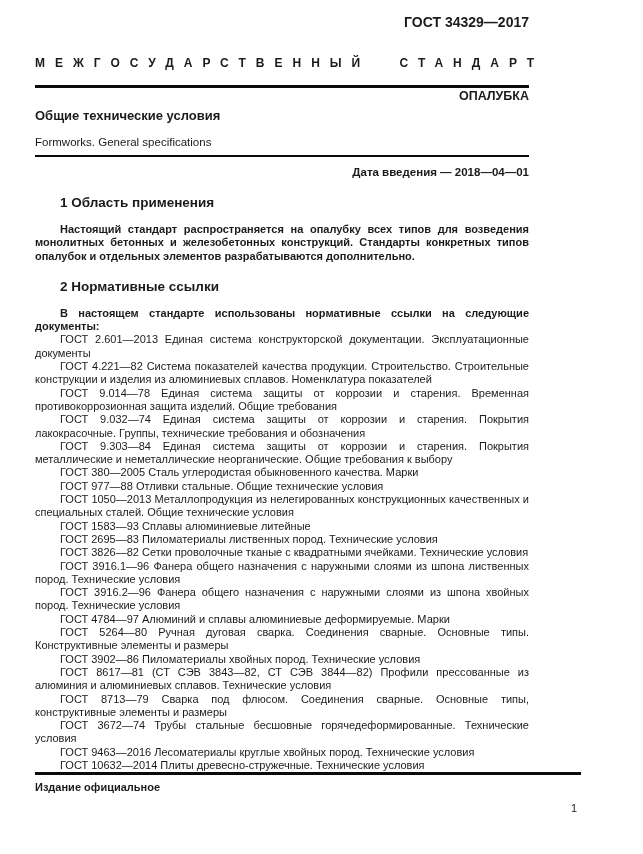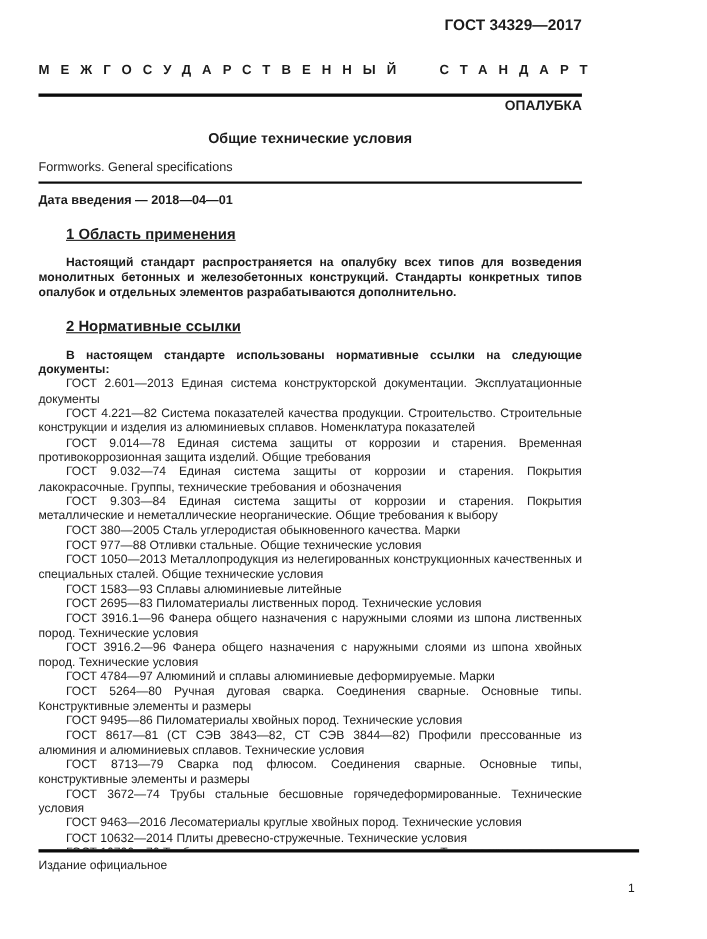--- a/index.html
+++ b/index.html
@@ -51,45 +51,44 @@
     margin: 6px 0 0 0;
   }
   .doc-title {
     margin-top: 1px;
     text-align: right;
     font-weight: 700;
     font-size: 12.5px;
     line-height: 15px;
   }
   .doc-subtitle {
-    margin-top: 14px;
-    text-align: center;
+    margin-top: 4px;
+    text-align: left;
     font-weight: 700;
     font-size: 13px;
     line-height: 15px;
   }
   .doc-title-en {
     margin-top: 12px;
     text-align: left;
     font-size: 11.5px;
     line-height: 14px;
   }
   .effective-date {
     margin-top: 8px;
-    text-align: left;
+    text-align: right;
     font-weight: 700;
     font-size: 11.5px;
     line-height: 14px;
   }
   h2.section-heading {
     margin: 16px 0 0 25px;
     font-size: 13.5px;
     line-height: 16px;
     font-weight: 700;
-    text-decoration: underline;
   }
   p.body {
     margin: 0;
     font-size: 11px;
     line-height: 13.3px;
     text-align: justify;
   }
   p.ind { text-indent: 25px; }
   p.mt { margin-top: 12px; font-weight: bold; }
   .footer {
@@ -97,21 +96,21 @@
     left: 35px;
     top: 772px;
     width: 546px;
     height: 82px;
     background: #ffffff;
     z-index: 2;
   }
   .footer .rule-thick { margin: 0; }
   .footer-note {
     margin-top: 6px;
-    font-weight: 400;
+    font-weight: 700;
     font-size: 11px;
     line-height: 13px;
   }
   .page-number {
     margin-top: 8px;
     text-align: right;
     font-size: 11px;
     line-height: 13px;
     padding-right: 4px;
   }
@@ -149,25 +148,26 @@
       <p class="body ind">ГОСТ 2.601—2013 Единая система конструкторской документации. Эксплуатационные документы</p>
       <p class="body ind">ГОСТ 4.221—82 Система показателей качества продукции. Строительство. Строительные конструкции и изделия из алюминиевых сплавов. Номенклатура показателей</p>
       <p class="body ind">ГОСТ 9.014—78 Единая система защиты от коррозии и старения. Временная противокоррозионная защита изделий. Общие требования</p>
       <p class="body ind">ГОСТ 9.032—74 Единая система защиты от коррозии и старения. Покрытия лакокрасочные. Группы, технические требования и обозначения</p>
       <p class="body ind">ГОСТ 9.303—84 Единая система защиты от коррозии и старения. Покрытия металлические и неметаллические неорганические. Общие требования к выбору</p>
       <p class="body ind">ГОСТ 380—2005 Сталь углеродистая обыкновенного качества. Марки</p>
       <p class="body ind">ГОСТ 977—88 Отливки стальные. Общие технические условия</p>
       <p class="body ind">ГОСТ 1050—2013 Металлопродукция из нелегированных конструкционных качественных и специальных сталей. Общие технические условия</p>
       <p class="body ind">ГОСТ 1583—93 Сплавы алюминиевые литейные</p>
       <p class="body ind">ГОСТ 2695—83 Пиломатериалы лиственных пород. Технические условия</p>
+      <p class="body ind">ГОСТ 3826—82 Сетки проволочные тканые с квадратными ячейками. Технические условия</p>
       <p class="body ind">ГОСТ 3916.1—96 Фанера общего назначения с наружными слоями из шпона лиственных пород. Технические условия</p>
       <p class="body ind">ГОСТ 3916.2—96 Фанера общего назначения с наружными слоями из шпона хвойных пород. Технические условия</p>
       <p class="body ind">ГОСТ 4784—97 Алюминий и сплавы алюминиевые деформируемые. Марки</p>
       <p class="body ind">ГОСТ 5264—80 Ручная дуговая сварка. Соединения сварные. Основные типы. Конструктивные элементы и размеры</p>
-      <p class="body ind">ГОСТ 9495—86 Пиломатериалы хвойных пород. Технические условия</p>
+      <p class="body ind">ГОСТ 3902—86 Пиломатериалы хвойных пород. Технические условия</p>
       <p class="body ind">ГОСТ 8617—81 (СТ СЭВ 3843—82, СТ СЭВ 3844—82) Профили прессованные из алюминия и алюминиевых сплавов. Технические условия</p>
       <p class="body ind">ГОСТ 8713—79 Сварка под флюсом. Соединения сварные. Основные типы, конструктивные элементы и размеры</p>
       <p class="body ind">ГОСТ 3672—74 Трубы стальные бесшовные горячедеформированные. Технические условия</p>
       <p class="body ind">ГОСТ 9463—2016 Лесоматериалы круглые хвойных пород. Технические условия</p>
       <p class="body ind">ГОСТ 10632—2014 Плиты древесно-стружечные. Технические условия</p>
       <p class="body ind">ГОСТ 10706—76 Трубы стальные электросварные прямошовные. Технические условия</p>
     </div>
 
 </div>
 

